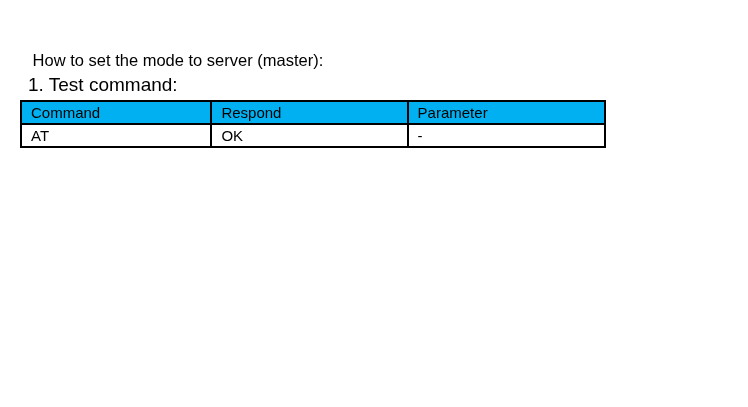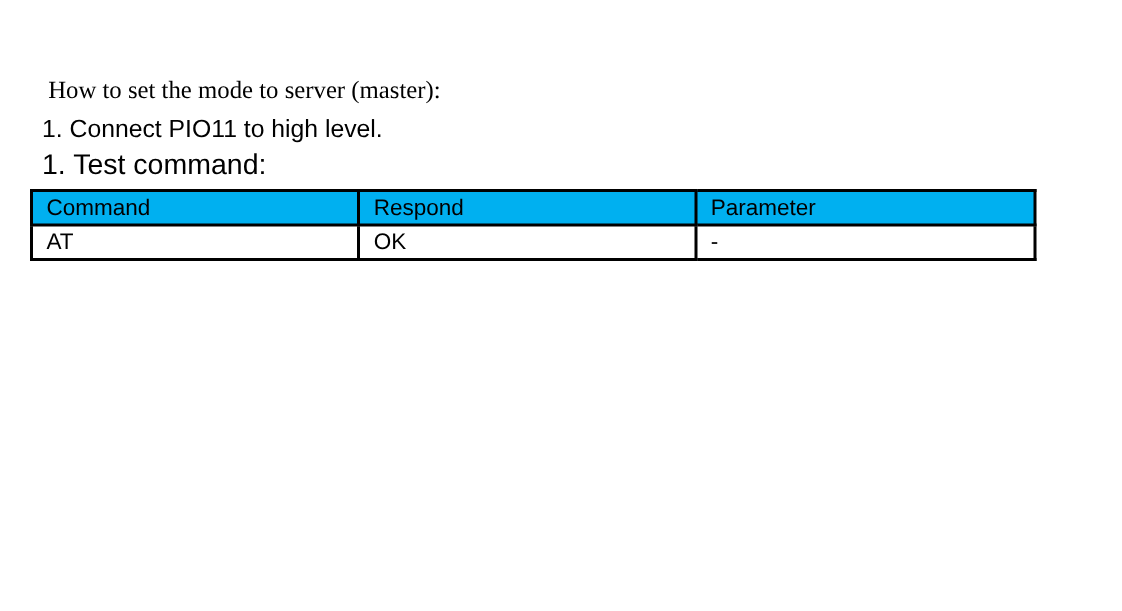--- a/index.html
+++ b/index.html
@@ -19,35 +19,35 @@
     line-height: 30px;
     font-weight: 700;
   }
   .intro {
     margin: 47px 0 0 28px;
     width: 706px;
     font-size: 16.5px;
     line-height: 26px;
   }
   .line { margin: 0; }
-  .pre { white-space: pre-wrap; font-family: Liberation Serif, serif; }
+  .pre { white-space: pre-wrap; }
   .justify { text-align: justify; }
   .at-heading {
     margin: 25px 0 0 28px;
     font-size: 16.5px;
     line-height: 26px;
   }
   .test-cmd {
     margin: 2px 0 0 28px;
     font-size: 19px;
     line-height: 20px;
   }
   .cmd-table {
     margin: 5px 16px 0 20px;
-    width: 671px;
+    width: 586px;
     border-collapse: collapse;
     table-layout: fixed;
     font-size: 15px;
   }
   .cmd-table th, .cmd-table td {
     border: 2px solid var(--table-border, #000000);
     padding: 1px 9px;
     height: 23px;
     text-align: left;
     font-weight: 400;
@@ -61,21 +61,20 @@
   col.c3 { width: 33.8%; }
 </style>
 </head>
 <body>
 
 <div class="page">
 
 
   <div class="intro">
     <div class="line pre"> How to set the mode to server (master):</div>
-    <div class="line">1. Connect PIO11 to high level.</div>
   </div>
 
   <div class="test-cmd">1. Test command:</div>
 
   <table class="cmd-table">
     <colgroup>
       <col class="c1">
       <col class="c2">
       <col class="c3">
     </colgroup>

